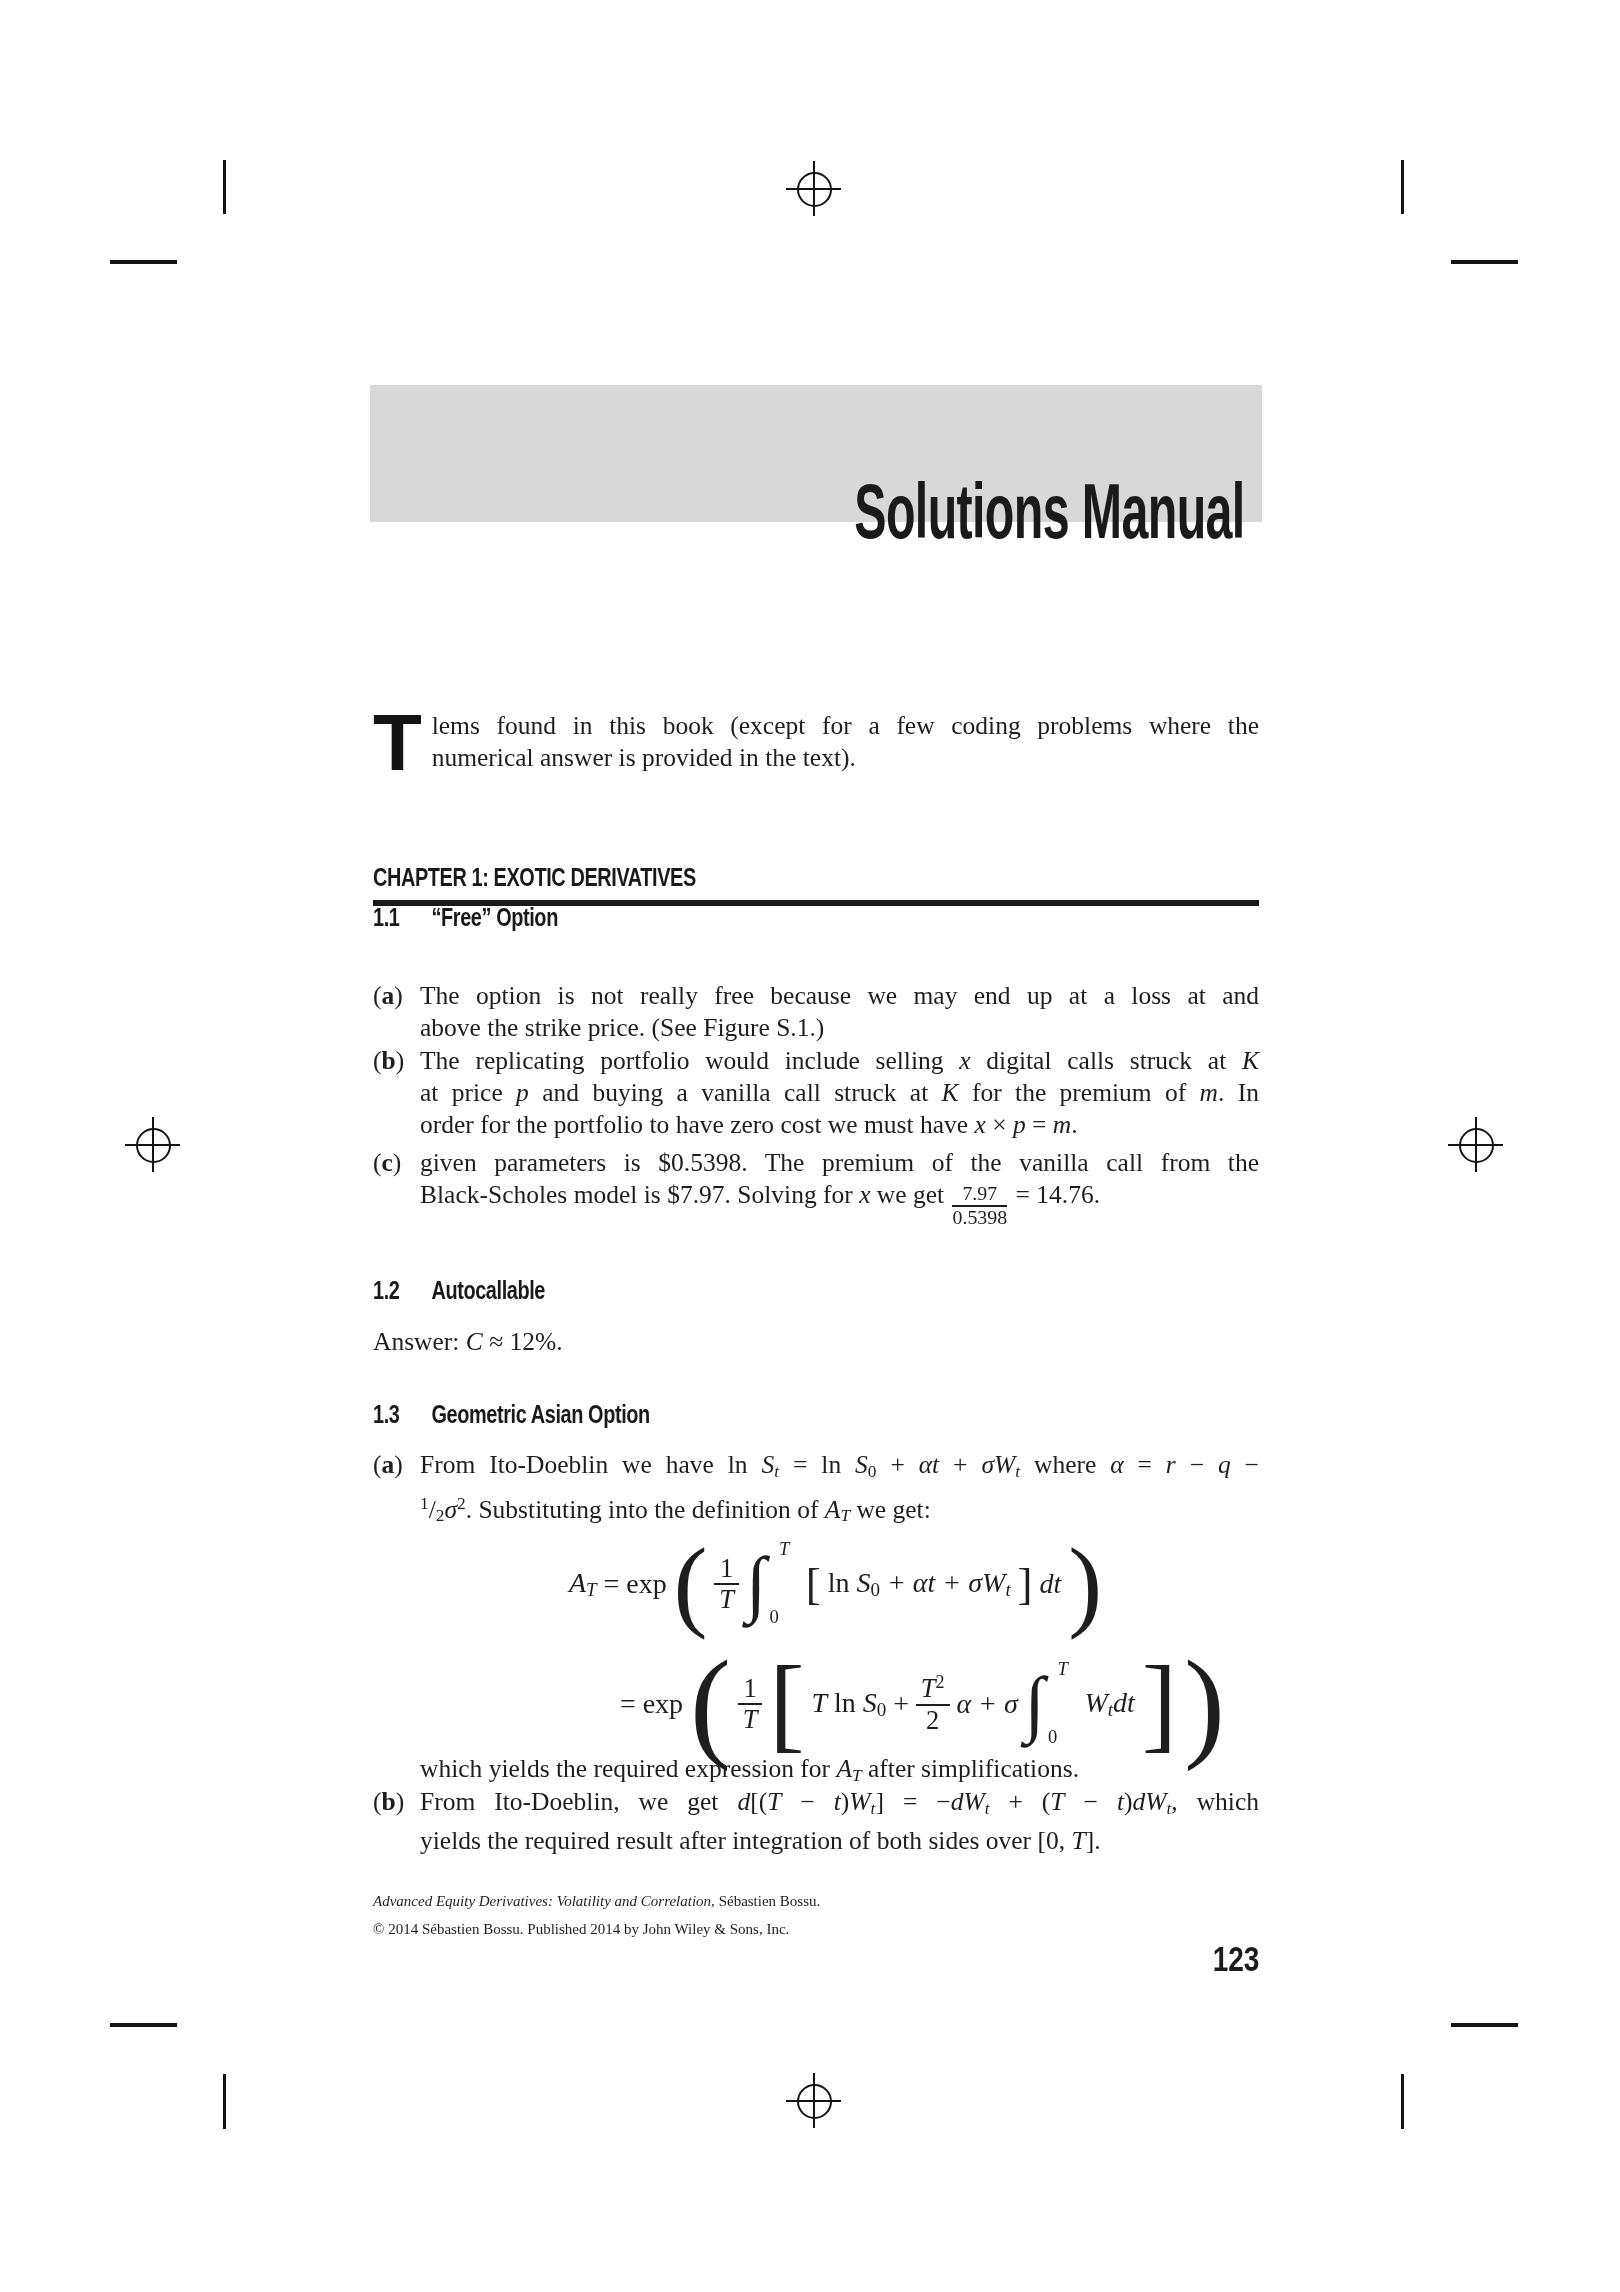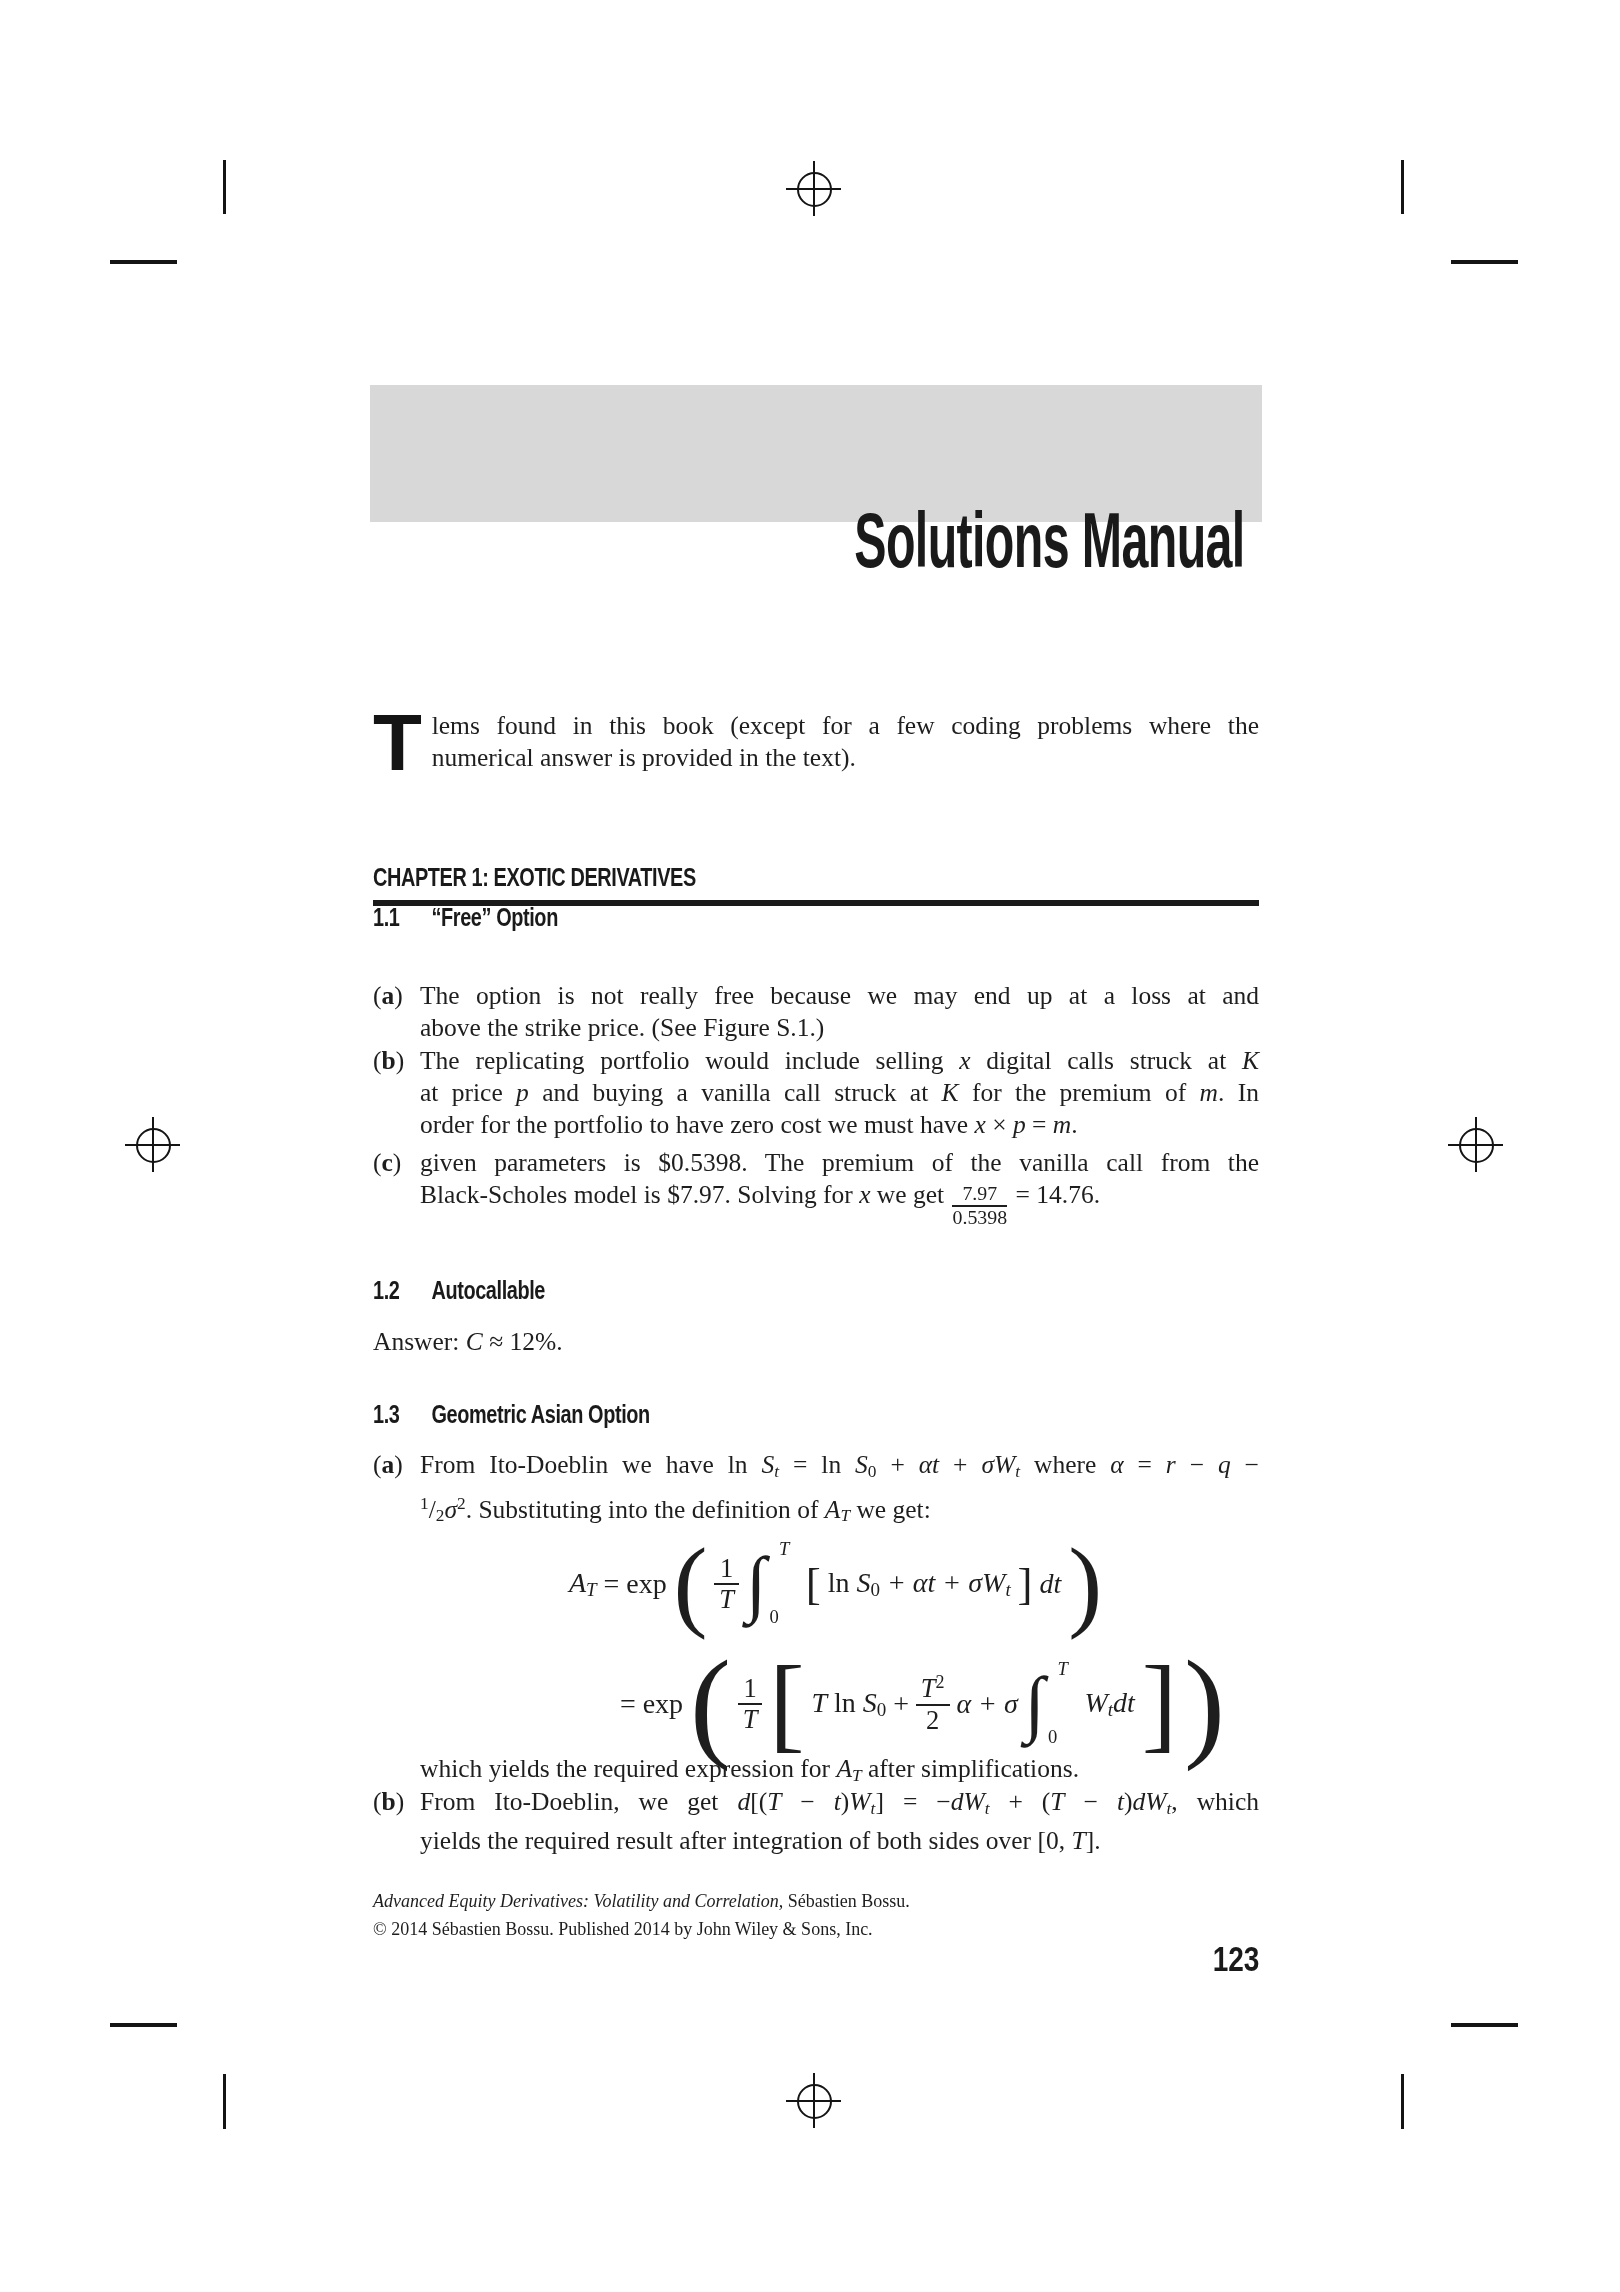--- a/index.html
+++ b/index.html
@@ -9,21 +9,21 @@
   
   .vtick{position:absolute;width:2.9px;background:#141414;}
   .hbar{position:absolute;height:3.9px;background:#141414;}
   .cross{position:absolute;width:55px;height:55px;}
   .cross .ch{position:absolute;left:0;top:26.5px;width:55px;height:2px;background:#141414;}
   .cross .cv{position:absolute;top:0;left:26.5px;width:2px;height:55px;background:#141414;}
   .cross .cc{position:absolute;left:10.8px;top:10.8px;width:31px;height:31px;border:2px solid #141414;border-radius:50%;background:#fff0;}
 
   
   .banner{position:absolute;left:370px;top:385px;width:892px;height:137px;background:#d8d8d8;}
-  .banner-title{position:absolute;left:370px;top:501px;width:875px;text-align:right;
+  .banner-title{position:absolute;left:370px;top:472px;width:875px;text-align:right;
     font-family:"Liberation Sans","DejaVu Sans",sans-serif;font-weight:700;color:#1a1a1a;
     font-size:78px;line-height:78px;white-space:nowrap;}
   .banner-title .cond{display:inline-block;transform:scaleX(0.62);transform-origin:right center;letter-spacing:-1px;}
 
   
   .h-chapter,.h-sec,.pageno{font-family:"Liberation Sans","DejaVu Sans",sans-serif;font-weight:700;color:#1a1a1a;white-space:nowrap;}
   .h-chapter{font-size:39px;line-height:39px;}
   .h-sec{font-size:32px;line-height:33px;}
   .condL{display:inline-block;transform:scaleX(0.78);transform-origin:left center;letter-spacing:-0.5px;}
   .rule{position:absolute;left:373px;width:886px;height:5.9px;background:#1a1a1a;}
@@ -53,21 +53,21 @@
   .efrac{display:inline-block;text-align:center;font-size:26.5px;line-height:1.1;flex:none;}
   .efrac .n{display:block;padding:0 4.9px;}
   .efrac .d{display:block;border-top:2px solid #1e1e1e;padding:0 4.9px;}
   .intwrap{position:relative;display:inline-block;width:53px;height:84px;flex:none;}
   .intsign{position:absolute;left:0;top:50%;transform:translateY(-52%);font-size:74px;line-height:1;}
   .intsup{position:absolute;top:-3.9px;left:33px;font-size:18.6px;font-style:italic;}
   .intsub{position:absolute;bottom:-2px;left:23.5px;font-size:18.6px;}
   .grp{flex:none;}
 
   
-  .footer{font-size:18px;line-height:28px;}
+  .footer{font-size:15px;line-height:28px;}
   .pageno{font-size:35px;line-height:35px;}
   .pageno .cond{display:inline-block;transform:scaleX(0.8);transform-origin:right center;}
 </style>
 </head>
 <body>
 
 <div class="vtick" style="left:223px;top:160px;height:54px;"></div>
 <div class="vtick" style="left:1401px;top:160px;height:54px;"></div>
 <div class="hbar" style="left:110px;top:260px;width:67px;"></div>
 <div class="hbar" style="left:1451px;top:260px;width:67px;"></div>

